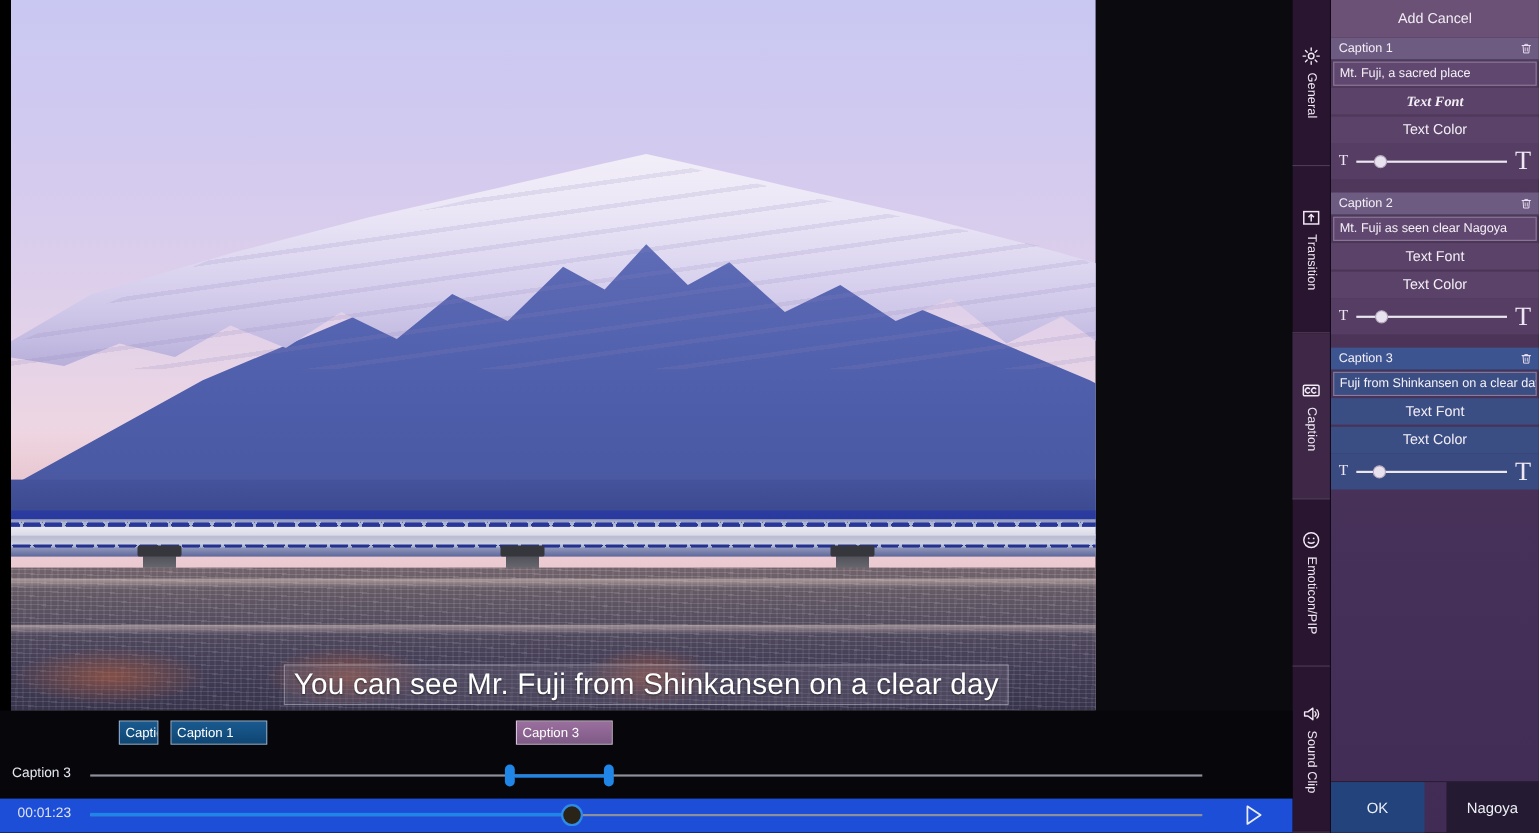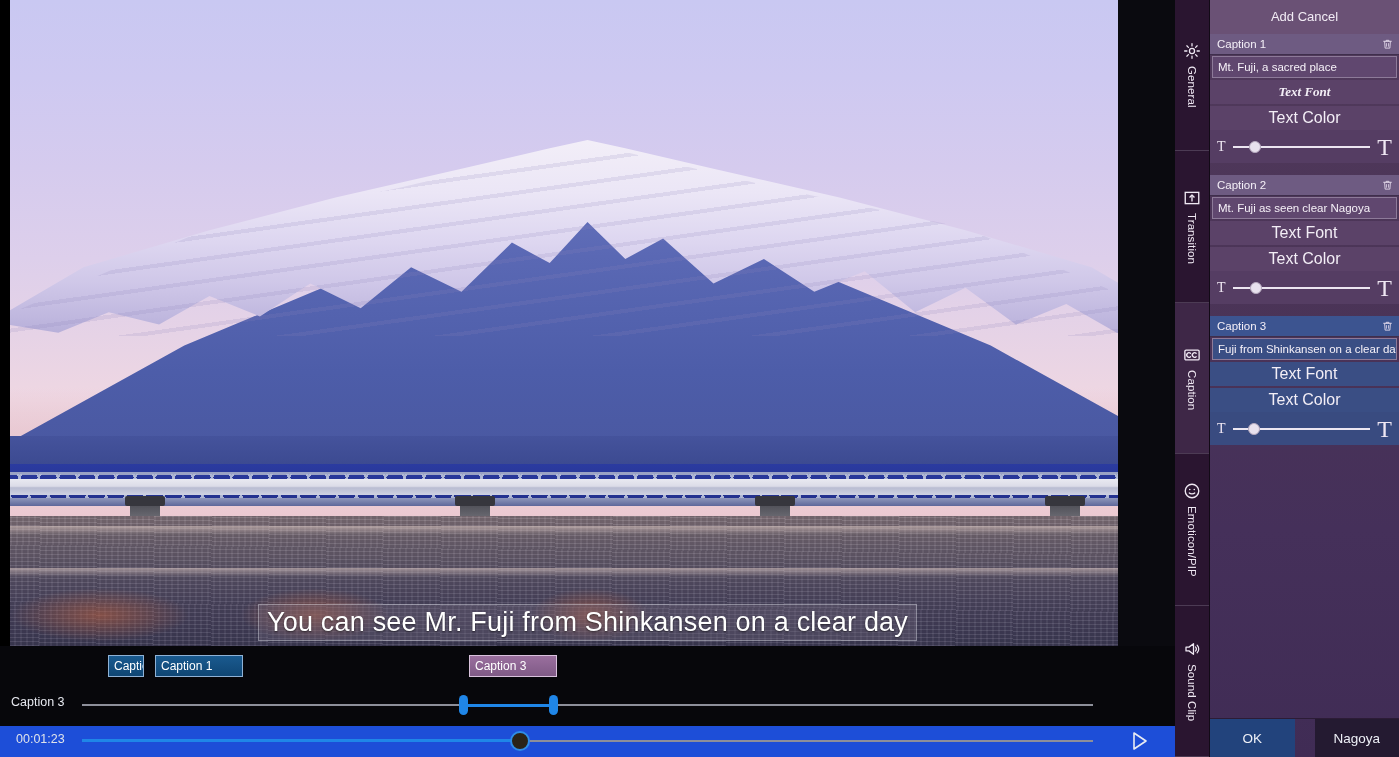--- a/index.html
+++ b/index.html
@@ -19,21 +19,21 @@
   
   .left-col {
     width: 1175px; height: 757px;
     background: #0a0a0f;
     position: relative;
     display: flex; flex-direction: column;
   }
 
   .video-stage {
     position: relative;
-    width: 1118px;
+    width: 996px;
     height: 646px;
     background: #000;
     overflow: hidden;
   }
   .video-frame {
     position: absolute;
     left: 10px; top: 0;
     width: 1155px; height: 646px;
     overflow: hidden;
   }
@@ -321,21 +321,21 @@
     line-height: 20px;
     padding: 0 5px;
     white-space: nowrap; overflow: hidden;
     cursor: text;
   }
   .cap-row {
     height: 24px;
     margin-top: 2px;
     background: #5b4268;
     color: #f3eef6;
-    font-size: 16px;
+    font-size: 13px;
     text-align: center;
     line-height: 24px;
     cursor: pointer;
   }
   .cap-row.font-preview {
     font-family: "Liberation Serif", serif;
     font-style: italic;
     font-weight: bold;
     font-size: 13px;
   }
@@ -359,21 +359,21 @@
     position: absolute; top: 2px;
     width: 12px; height: 12px; border-radius: 50%;
     background: #e8e1ee;
     border: 1px solid #b7aabf;
   }
   .cap-gap { height: 12px; background: transparent; }
 
   .panel-filler { flex: 1 1 auto; }
 
   .btn-row {
-    height: 39px; flex: none;
+    height: 47px; flex: none;
     display: flex;
     border-top: 1px solid #2c1c36;
     gap: 20px;
   }
   .btn {
     flex: 1 1 50%;
     display: flex; align-items: center; justify-content: center;
     font-size: 13.5px; color: #eef0f7;
     cursor: pointer;
   }

